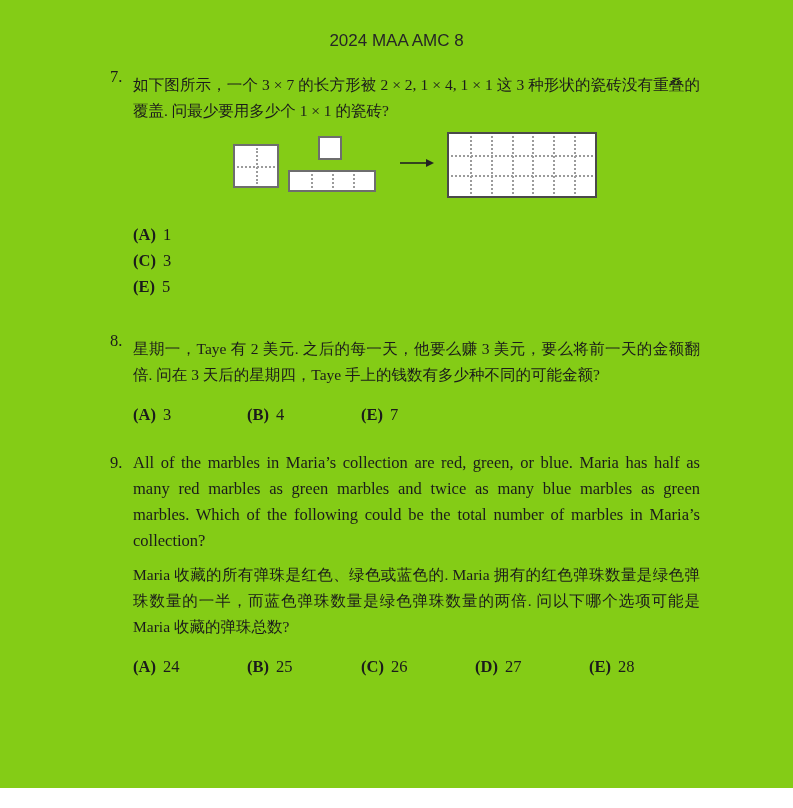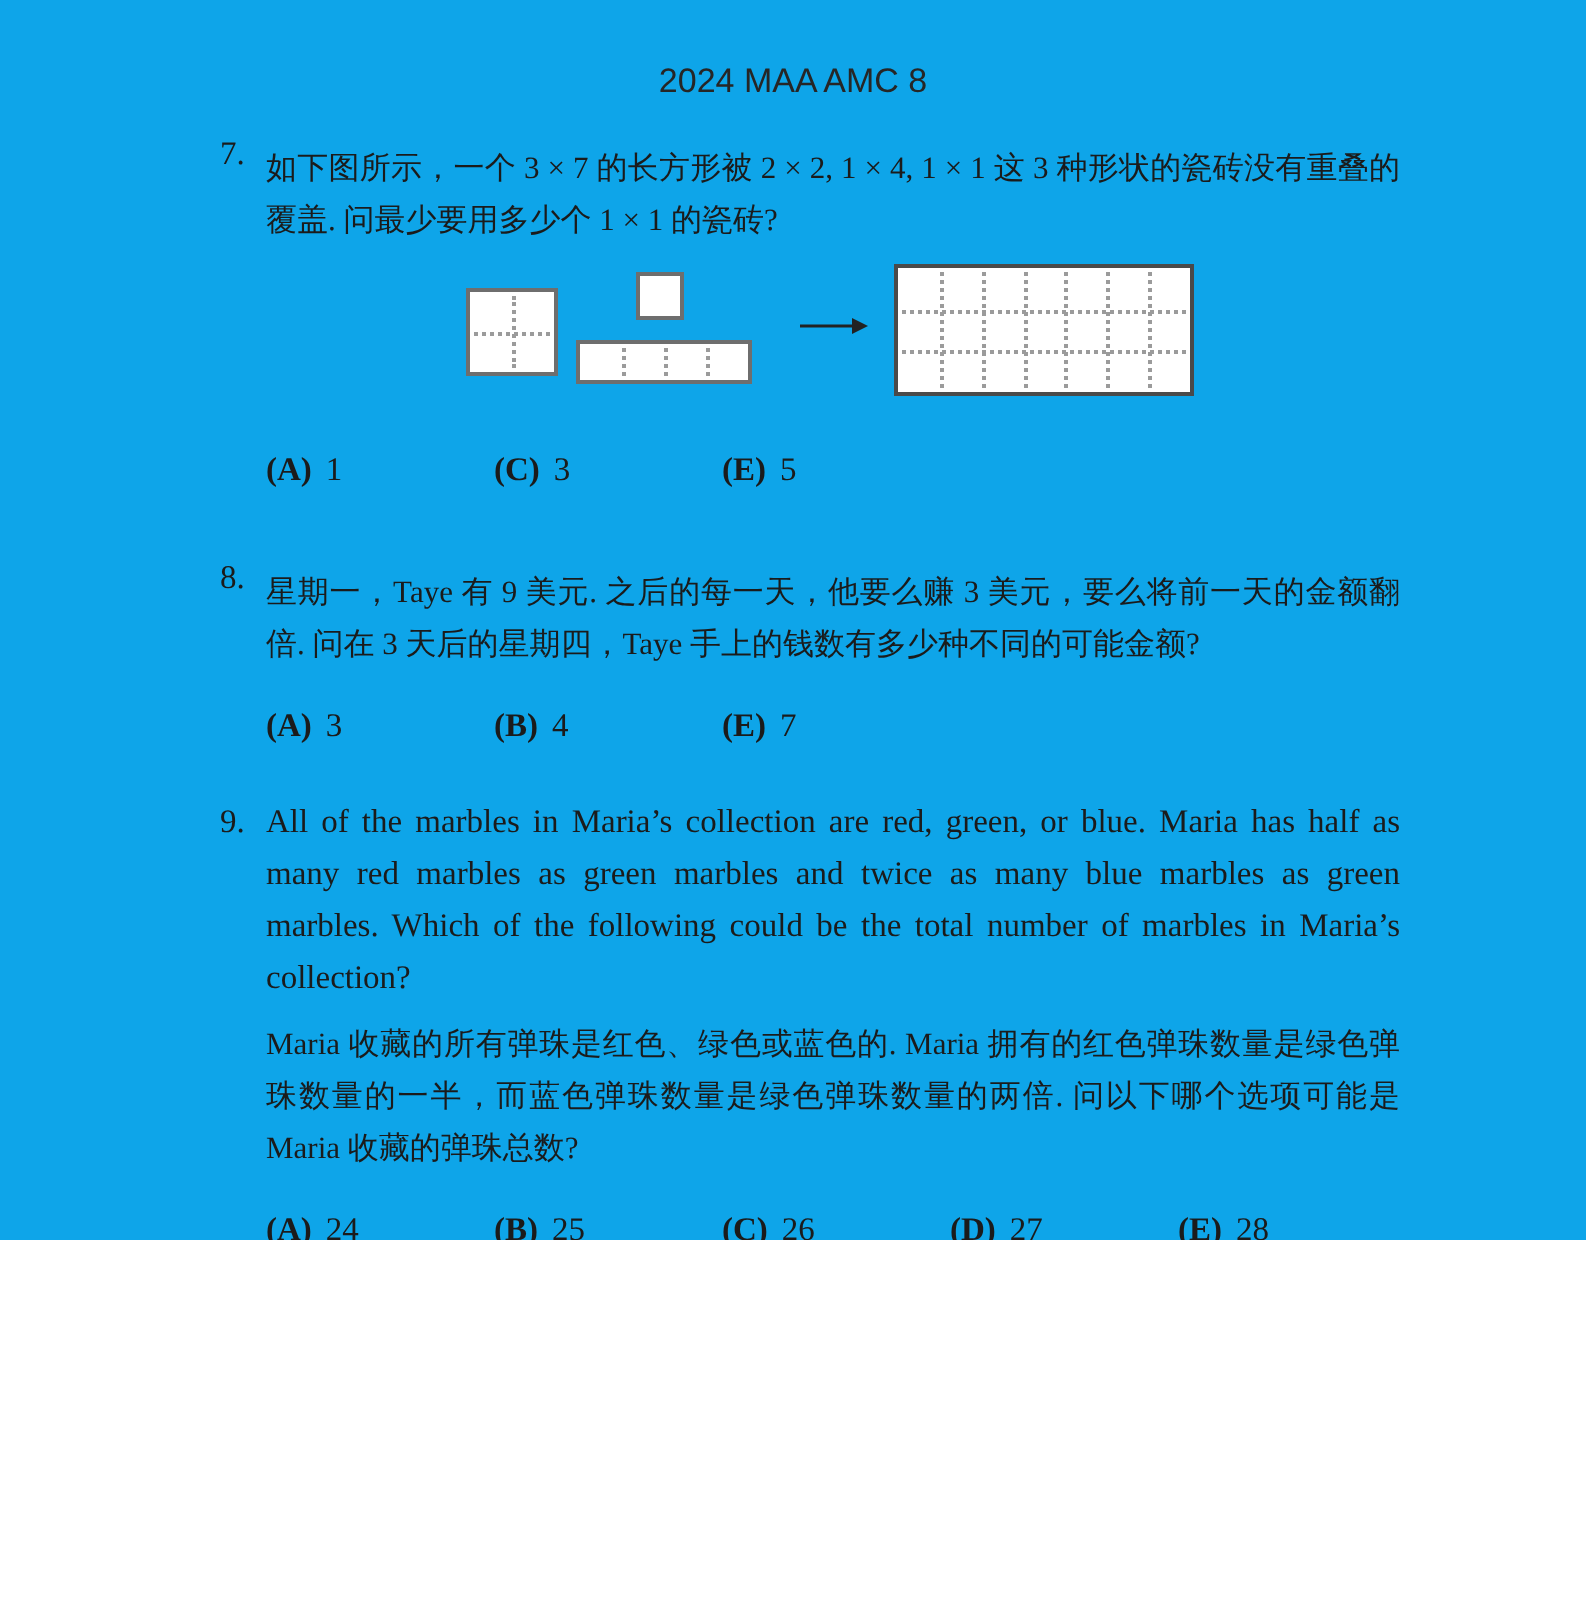--- a/index.html
+++ b/index.html
@@ -1,20 +1,20 @@
 <!DOCTYPE html>
 <html><head>
 <meta charset="utf-8">
 <style>
   html, body { margin: 0; padding: 0; background: #ffffff; }
   .page {
     position: relative;
     width: 793px;
-    height: 620px;
-    background: #0ea5e9;
+    height: 788px;
+    background: #84cc16;
     color: #1b1b1b;
     font-family: "Liberation Serif", "DejaVu Serif", serif;
     overflow: hidden;
     box-sizing: border-box;
   }
   .title {
     padding-top: 30px;
     text-align: center;
     font-family: "Liberation Sans", "DejaVu Sans", sans-serif;
     font-size: 17px;
@@ -41,21 +41,21 @@
     line-height: 26px;
     text-align: justify;
   }
   .para-zh {
     margin-top: 8px;
     font-size: 15.5px;
     line-height: 26px;
     text-align: justify;
   }
   .choices { display: flex; margin-top: 14px; }
-  .problem.p7 .choices { margin-top: 18px; }
+  .problem.p7 .choices { margin-top: 18px; flex-direction: column; }
   .choice { width: 114px; font-size: 16.5px; line-height: 26px; }
   .choice:last-child { width: auto; }
   .choice .lbl { font-weight: bold; margin-right: 7px; }
 
   
   .diagram {
     position: relative;
     height: 72px;
     margin-top: 8px;
   }
@@ -120,21 +120,21 @@
           <div class="choice"><span class="lbl">(A)</span><span class="val">1</span></div>
           <div class="choice"><span class="lbl">(C)</span><span class="val">3</span></div>
           <div class="choice"><span class="lbl">(E)</span><span class="val">5</span></div>
         </div>
       </div>
     </div>
 
     <div class="problem p8">
       <div class="pnum">8.</div>
       <div class="pbody">
-        <div class="para-zh">星期一，Taye 有 9 美元. 之后的每一天，他要么赚 3 美元，要么将前一天的金额翻倍. 问在 3 天后的星期四，Taye 手上的钱数有多少种不同的可能金额?</div>
+        <div class="para-zh">星期一，Taye 有 2 美元. 之后的每一天，他要么赚 3 美元，要么将前一天的金额翻倍. 问在 3 天后的星期四，Taye 手上的钱数有多少种不同的可能金额?</div>
         <div class="choices">
           <div class="choice"><span class="lbl">(A)</span><span class="val">3</span></div>
           <div class="choice"><span class="lbl">(B)</span><span class="val">4</span></div>
           <div class="choice"><span class="lbl">(E)</span><span class="val">7</span></div>
         </div>
       </div>
     </div>
 
     <div class="problem p9">
       <div class="pnum">9.</div>

